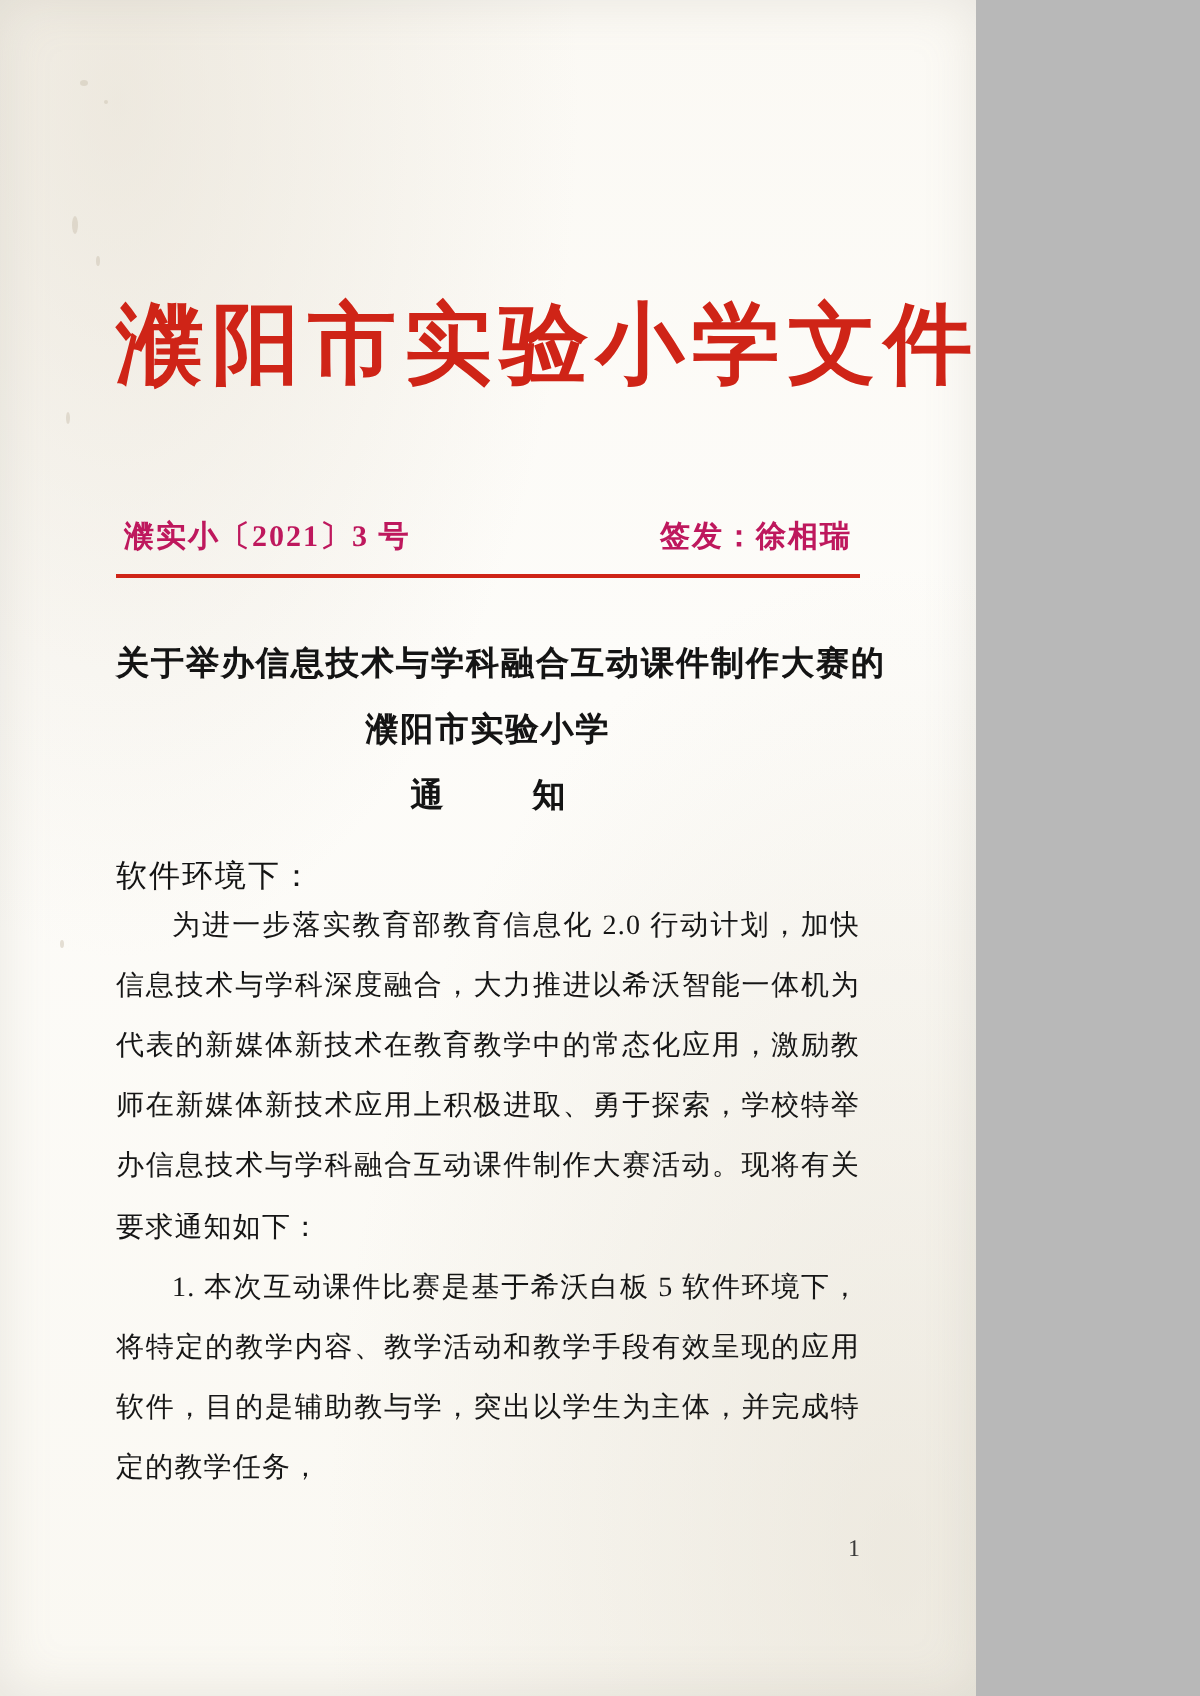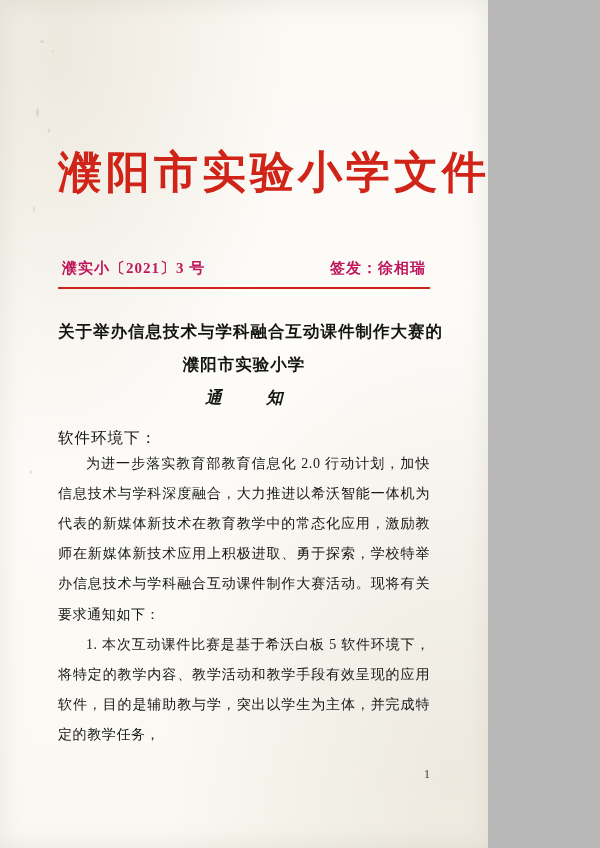--- a/index.html
+++ b/index.html
@@ -89,21 +89,20 @@
     font-weight: bold;
     font-size: 16.5px;
     color: #141414;
     line-height: 2.0;
     letter-spacing: 1px;
   }
   .headline div { white-space: nowrap; }
   .headline .notice-line {
     letter-spacing: 14px;
     padding-left: 14px;
-    font-style: italic;
   }
 
   .addressee {
     margin-top: 14px;
     font-size: 15.5px;
     color: #141414;
     letter-spacing: 1px;
   }
 
   .body-text p {

